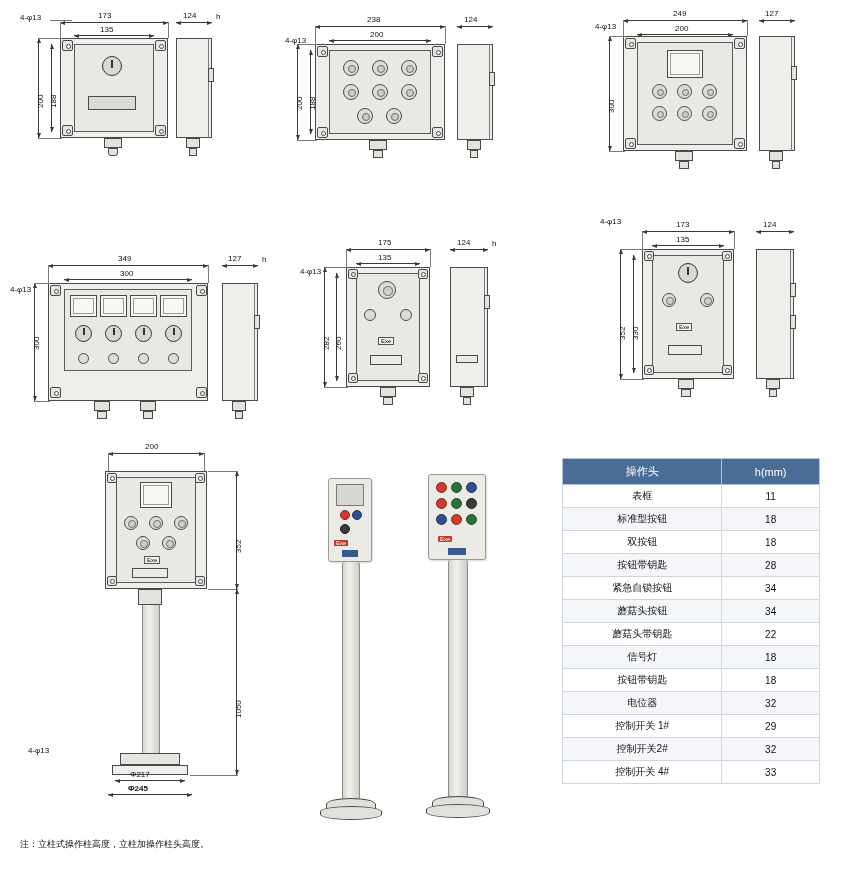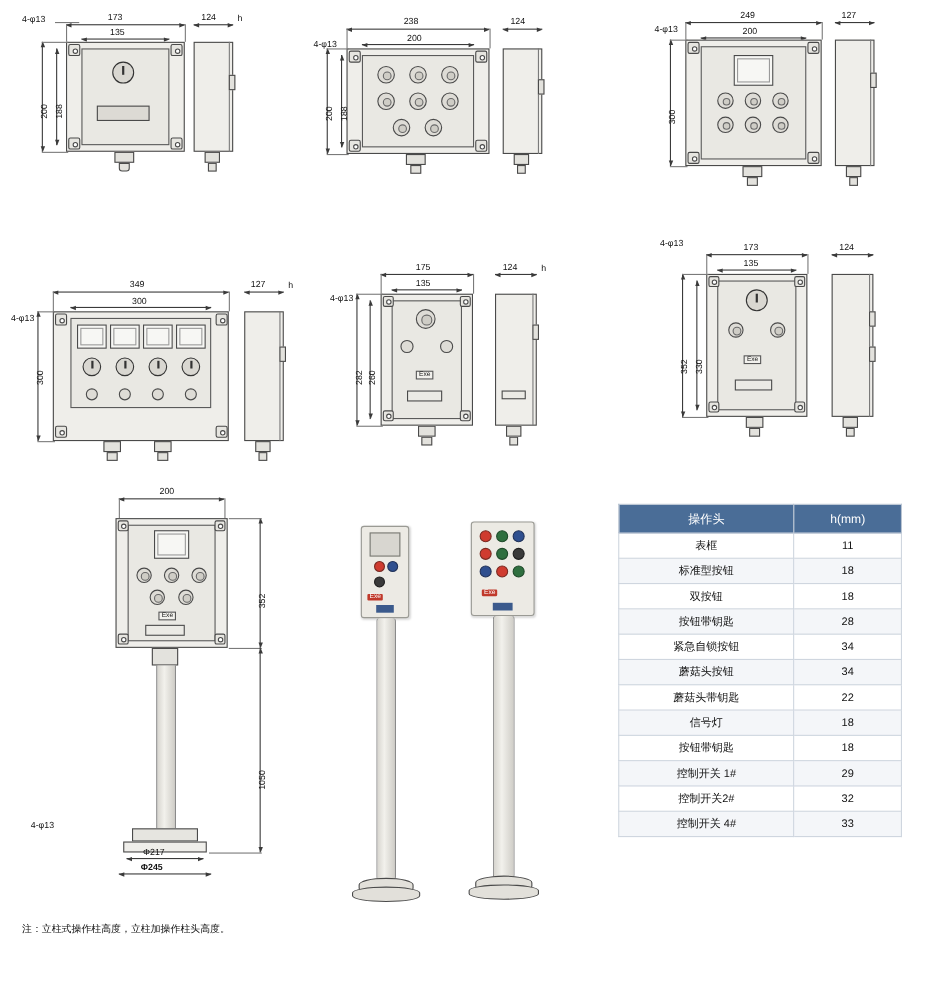--- a/index.html
+++ b/index.html
@@ -415,20 +415,24 @@
         </tr>
       <tr>
           <td>信号灯</td>
           <td>18</td>
         </tr>
       <tr>
           <td>按钮带钥匙</td>
           <td>18</td>
         </tr>
       <tr>
+          <td>电位器</td>
+          <td>32</td>
+        </tr>
+      <tr>
           <td>控制开关 1#</td>
           <td>29</td>
         </tr>
       <tr>
           <td>控制开关2#</td>
           <td>32</td>
         </tr>
       <tr>
           <td>控制开关 4#</td>
           <td>33</td>

